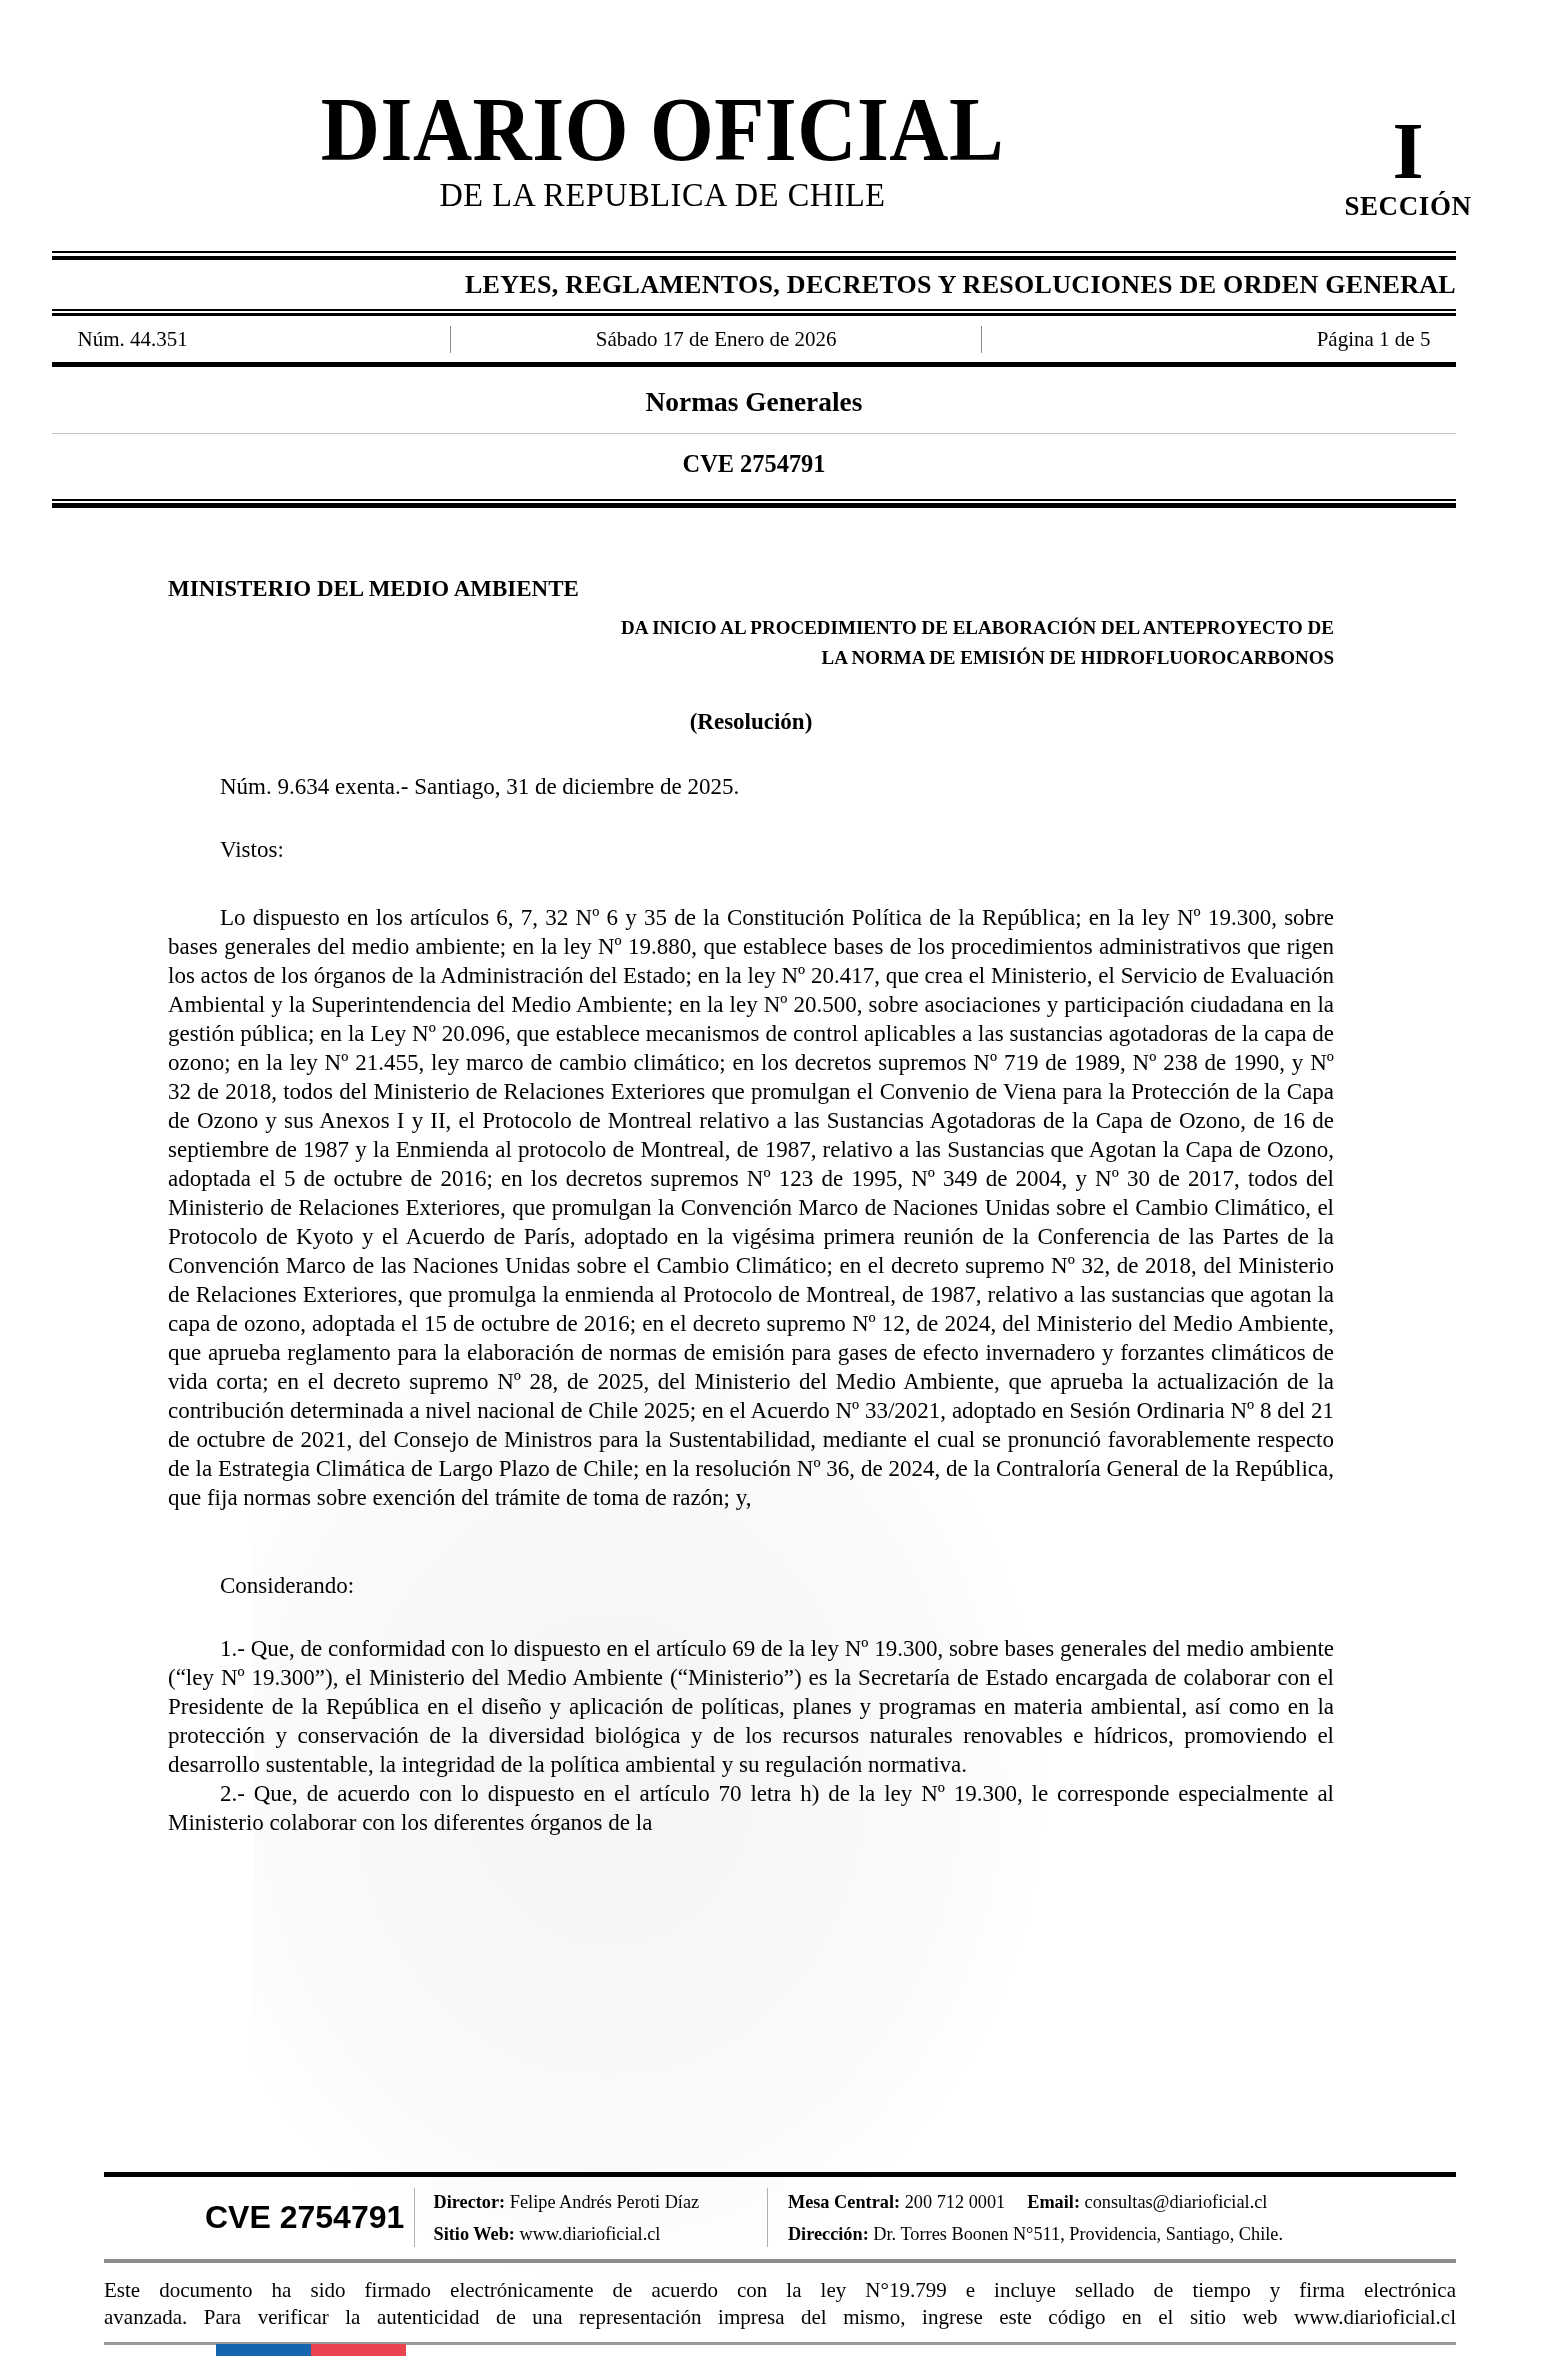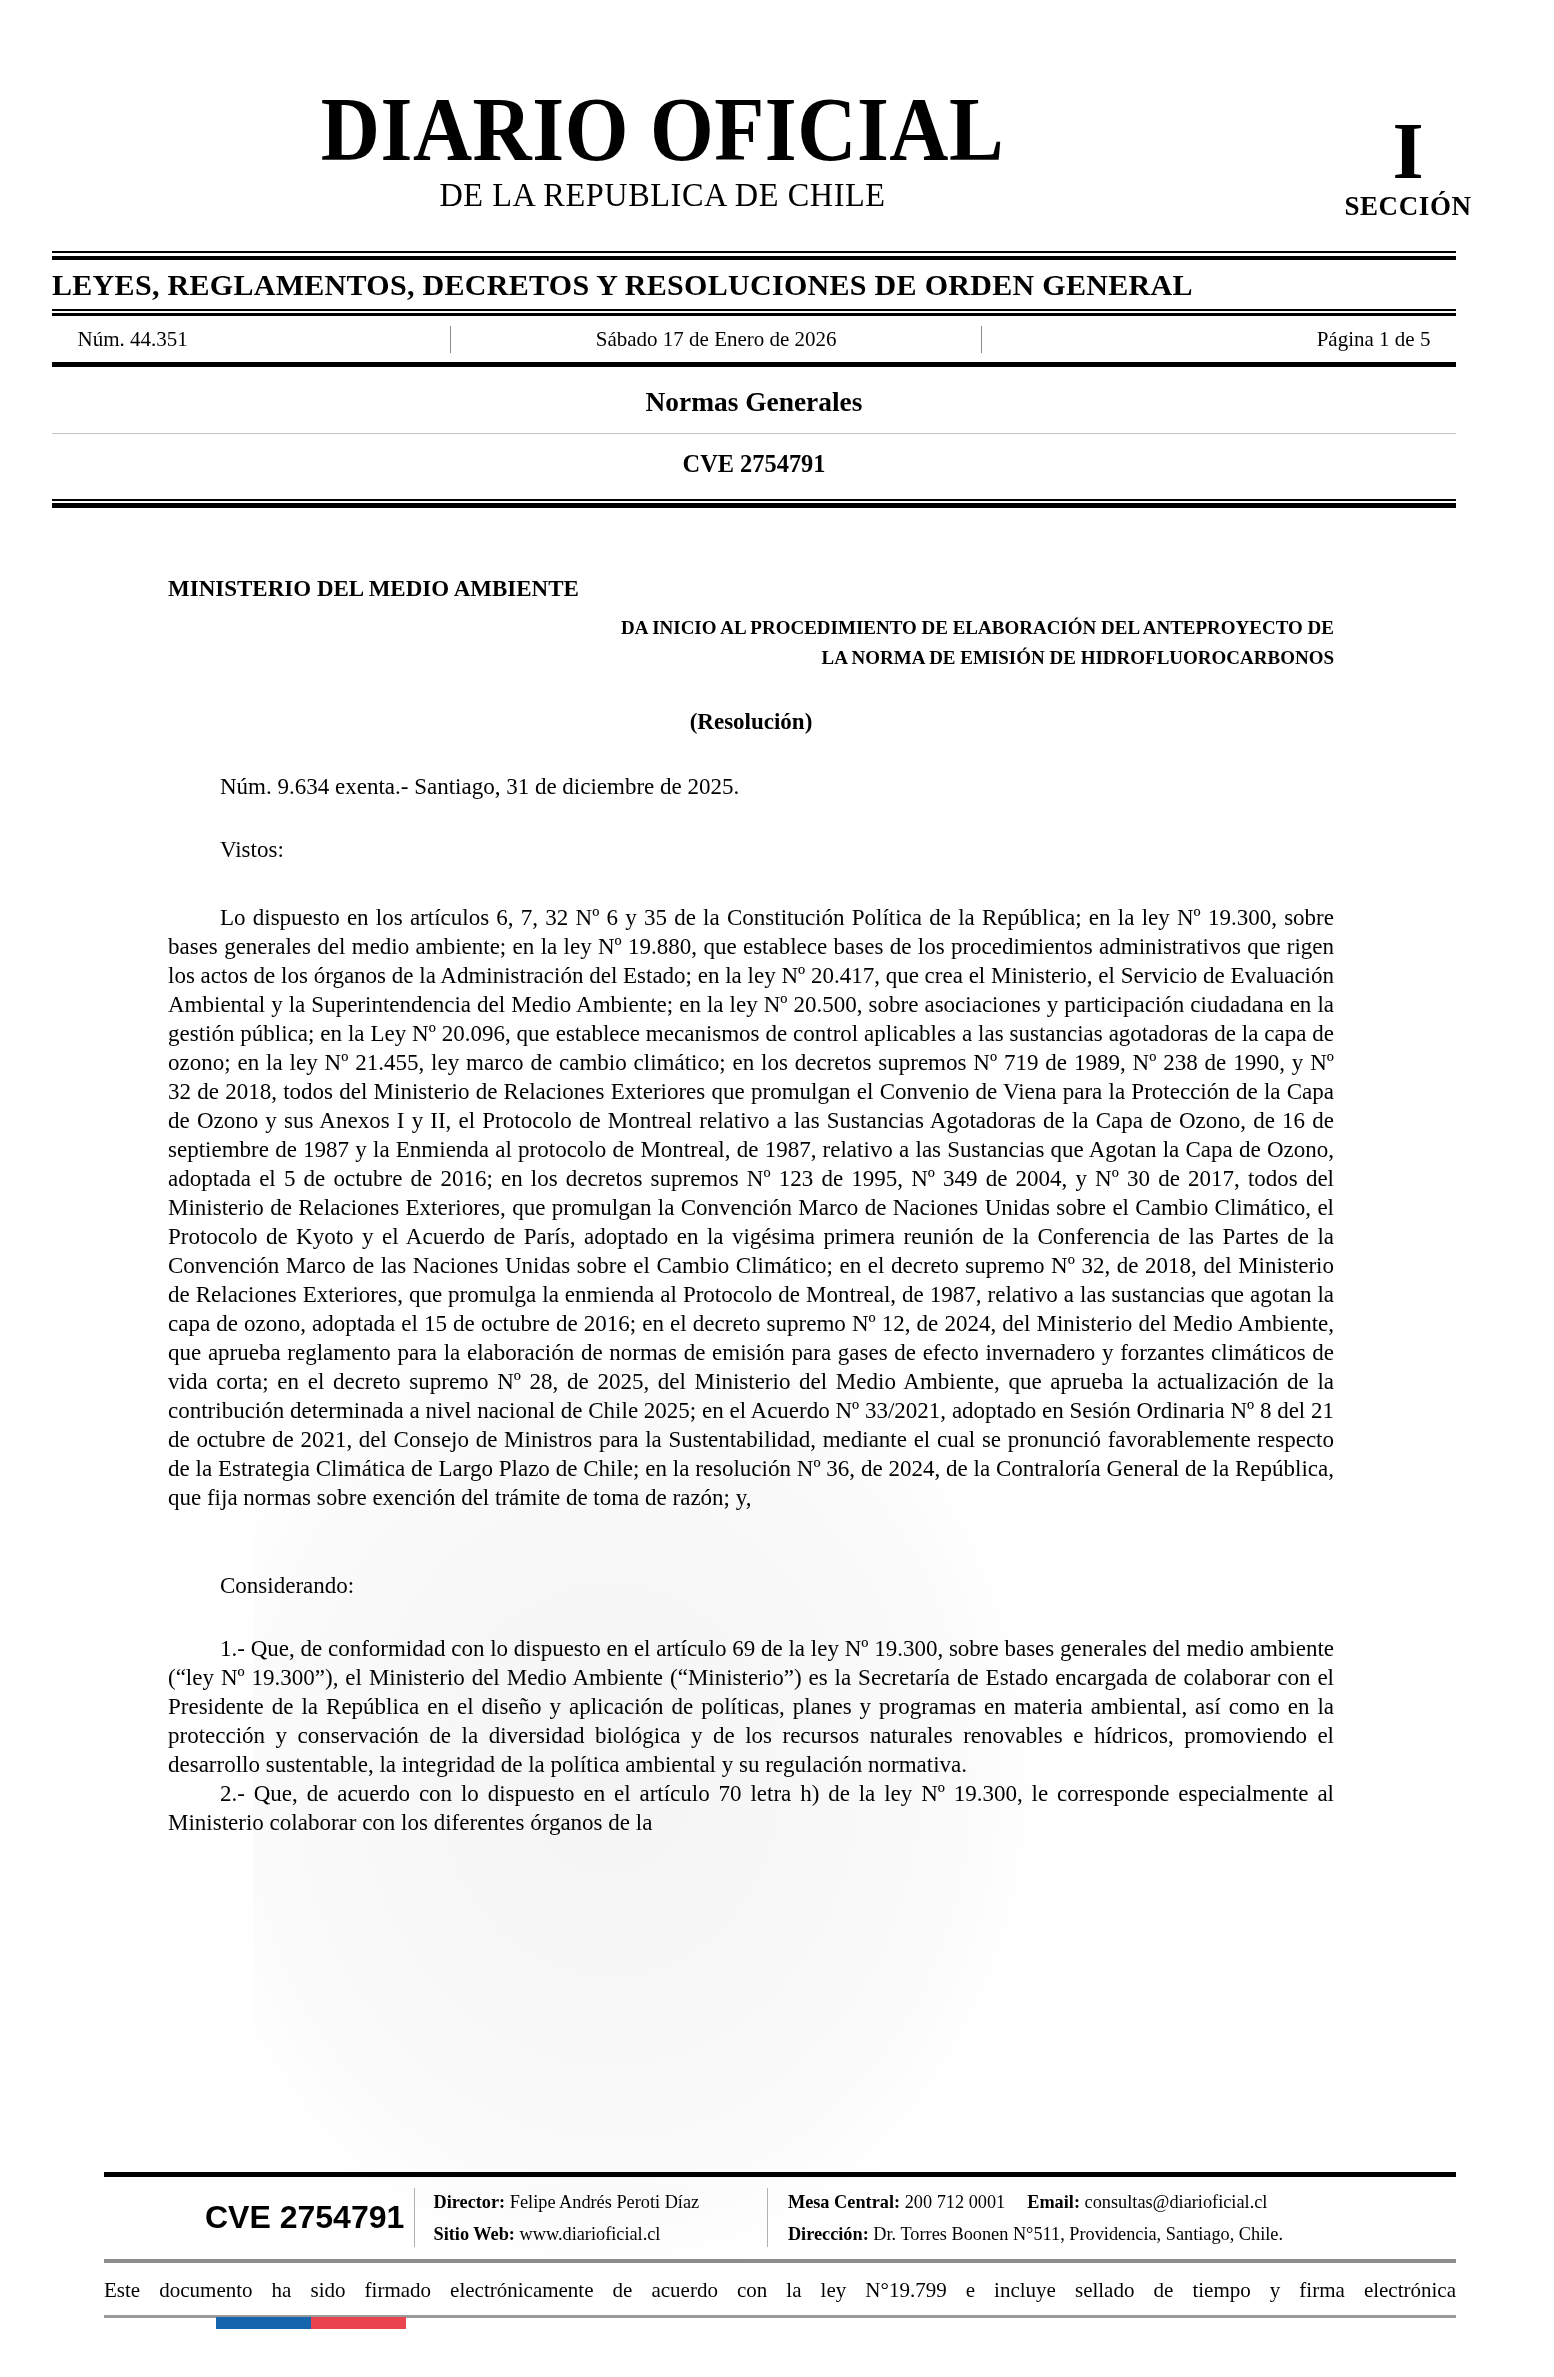--- a/index.html
+++ b/index.html
@@ -35,21 +35,21 @@
   .mast-seccion{font-weight:bold;font-size:27px;line-height:1;margin-top:2.4px;letter-spacing:0.6px;}
 
   
   .rule-double-a{height:3px;border-top:2.4px solid #000;border-bottom:4.9px solid #000;}
   .rule-double-b{height:2.4px;border-top:2.4px solid #000;border-bottom:3.7px solid #000;margin-top:11px;}
   .rule-thick{border-top:5.5px solid #000;}
   .rule-thin-gray{border-top:1.2px solid #c4c4c4;margin-top:16px;}
   .rule-double-c{height:2.4px;border-top:2.4px solid #000;border-bottom:5.5px solid #000;margin-top:22px;}
 
   
-  .banner{margin-top:13.4px;text-align:left;font-weight:bold;font-size:30px;line-height:24.4px;letter-spacing:0.3px;}
+  .banner{margin-top:13.4px;text-align:right;font-weight:bold;font-size:26px;line-height:24.4px;letter-spacing:0.3px;}
   .meta{display:flex;height:46px;align-items:stretch;}
   .meta-col{display:flex;align-items:center;font-size:21px;}
   .meta-col.c1{width:398px;padding-left:25.6px;box-sizing:border-box;}
   .meta-col.c2{width:530px;justify-content:center;}
   .meta-col.c3{flex:1;justify-content:flex-end;padding-right:25.6px;}
   .meta-sep{width:1.2px;background:#8a8a8a;height:27px;align-self:center;}
 
   .normas{margin-top:21px;text-align:center;font-weight:bold;font-size:27.4px;line-height:29px;}
   .cve-head{margin-top:17px;text-align:center;font-weight:bold;font-size:24.4px;line-height:25.6px;}
 
@@ -162,20 +162,21 @@
       </div>
       <div class="f-sep"></div>
       <div class="f-col contact">
         <div><b>Mesa Central:</b> <span>200 712 0001</span><span class="f-gap"></span><b>Email:</b> <span>consultas@diarioficial.cl</span></div>
         <div><b>Dirección:</b> <span>Dr. Torres Boonen N°511, Providencia, Santiago, Chile.</span></div>
       </div>
     </div>
     <div class="footer-rule-mid"></div>
     <div class="legal">
       <div class="legal-line">Este documento ha sido firmado electrónicamente de acuerdo con la ley N°19.799 e incluye sellado de tiempo y firma electrónica</div>
+      <div class="legal-line">avanzada. Para verificar la autenticidad de una representación impresa del mismo, ingrese este código en el sitio web www.diarioficial.cl</div>
     </div>
     <div class="footer-rule-bottom">
       <div class="flag">
         <div class="b" style="background: rgb(21, 101, 174);"></div>
         <div class="r" style="background: rgb(232, 67, 79);"></div>
       </div>
     </div>
   </div>
 </div>
 

